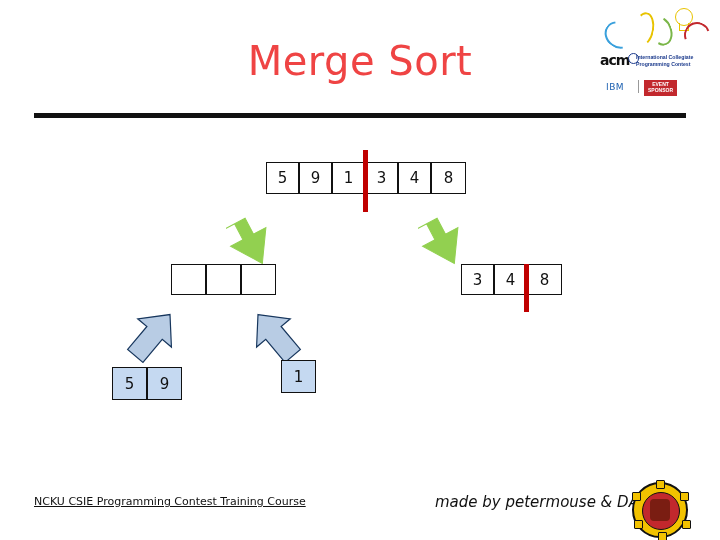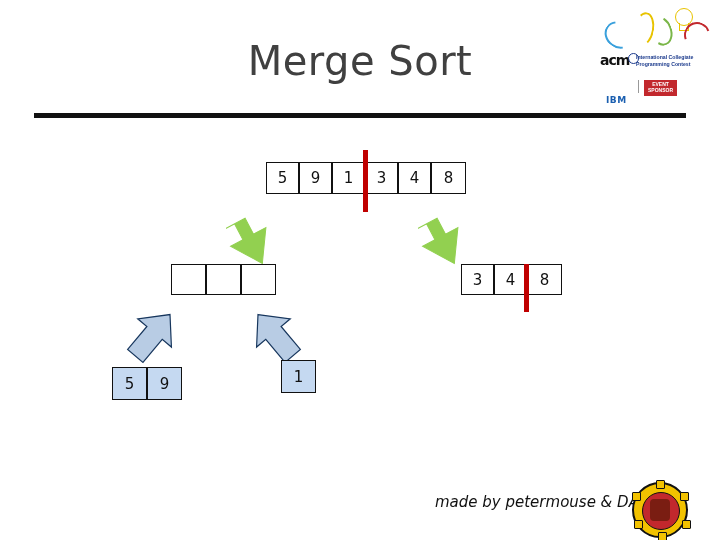--- a/index.html
+++ b/index.html
@@ -5,21 +5,21 @@
   html,body{margin:0;padding:0;}
   body{
     width:720px;height:540px;background:#ffffff;overflow:hidden;position:relative;
     font-family:"Liberation Sans", sans-serif;
   }
   .slide{position:absolute;inset:0;}
 
   
   .title{
     position:absolute;left:0;top:38px;width:720px;text-align:center;
-    font-size:40px;color:#404040;font-family:"DejaVu Sans", sans-serif;
+    font-size:40px;color:#ef4444;font-family:"DejaVu Sans", sans-serif;
     letter-spacing:0.5px;
   }
   .title-rule{
     position:absolute;left:34px;top:113px;width:652px;height:5px;background:#111111;
   }
 
   
   .logo-block{position:absolute;right:12px;top:4px;width:110px;height:100px;}
   .acm-text{
     position:absolute;left:2px;top:48px;font-size:14px;font-weight:bold;color:#111;
@@ -27,21 +27,21 @@
   }
   .icpc-text{
     position:absolute;left:38px;top:50px;font-size:5.2px;color:#1b3a8c;line-height:1.25;
     font-weight:bold;width:70px;
   }
   .icpc-globe{
     position:absolute;left:30px;top:49px;width:9px;height:9px;border-radius:50%;
     border:1.3px solid #1b3a8c;
   }
   .ibm-text{
-    position:absolute;left:8px;top:91px;font-size:9px;font-weight:bold;color:#1b5fb0;
+    position:absolute;left:8px;top:78px;font-size:9px;font-weight:normal;color:#1b5fb0;
     font-family:"DejaVu Sans", sans-serif;letter-spacing:0.5px;
   }
   .ibm-div{position:absolute;left:40px;top:76px;width:1px;height:13px;background:#999;}
   .ibm-badge{
     position:absolute;left:46px;top:76px;background:#c2282d;color:#fff;font-size:5px;
     font-weight:bold;padding:2px 4px;line-height:1.15;text-align:center;
   }
   
   .bulb{
     position:absolute;left:74px;top:4px;width:22px;height:26px;
@@ -158,20 +158,21 @@
     <polygon points="40,4 62,28 50,28 50,58 30,58 30,28 18,28" transform="rotate(40 40 32)" fill="#B8CCE4" stroke="#17365D" stroke-width="1.2"></polygon>
   </svg>
   <svg class="arrow-svg" style="left:236px;top:304px;width:80px;height:66px;" viewBox="0 0 80 66">
     <polygon points="40,4 62,28 50,28 50,58 30,58 30,28 18,28" transform="rotate(-40 40 32)" fill="#B8CCE4" stroke="#17365D" stroke-width="1.2"></polygon>
   </svg>
 
   <div class="cell blue" style="left:112px;top:367px;width:35px;height:33px;">5</div>
   <div class="cell blue" style="left:147px;top:367px;width:35px;height:33px;">9</div>
   <div class="cell blue" style="left:281px;top:360px;width:35px;height:33px;">1</div>
 
+  <div class="footer-left">NCKU CSIE Programming Contest Training Course</div>
   <div class="footer-right">made by petermouse &amp; DADA</div>
 
   <div class="seal">
     <div class="ring"></div>
     <div class="sp" style="left:24px;top:-2px;"></div>
     <div class="sp" style="left:48px;top:10px;"></div>
     <div class="sp" style="left:50px;top:38px;"></div>
     <div class="sp" style="left:26px;top:50px;"></div>
     <div class="sp" style="left:2px;top:38px;"></div>
     <div class="sp" style="left:0px;top:10px;"></div>

